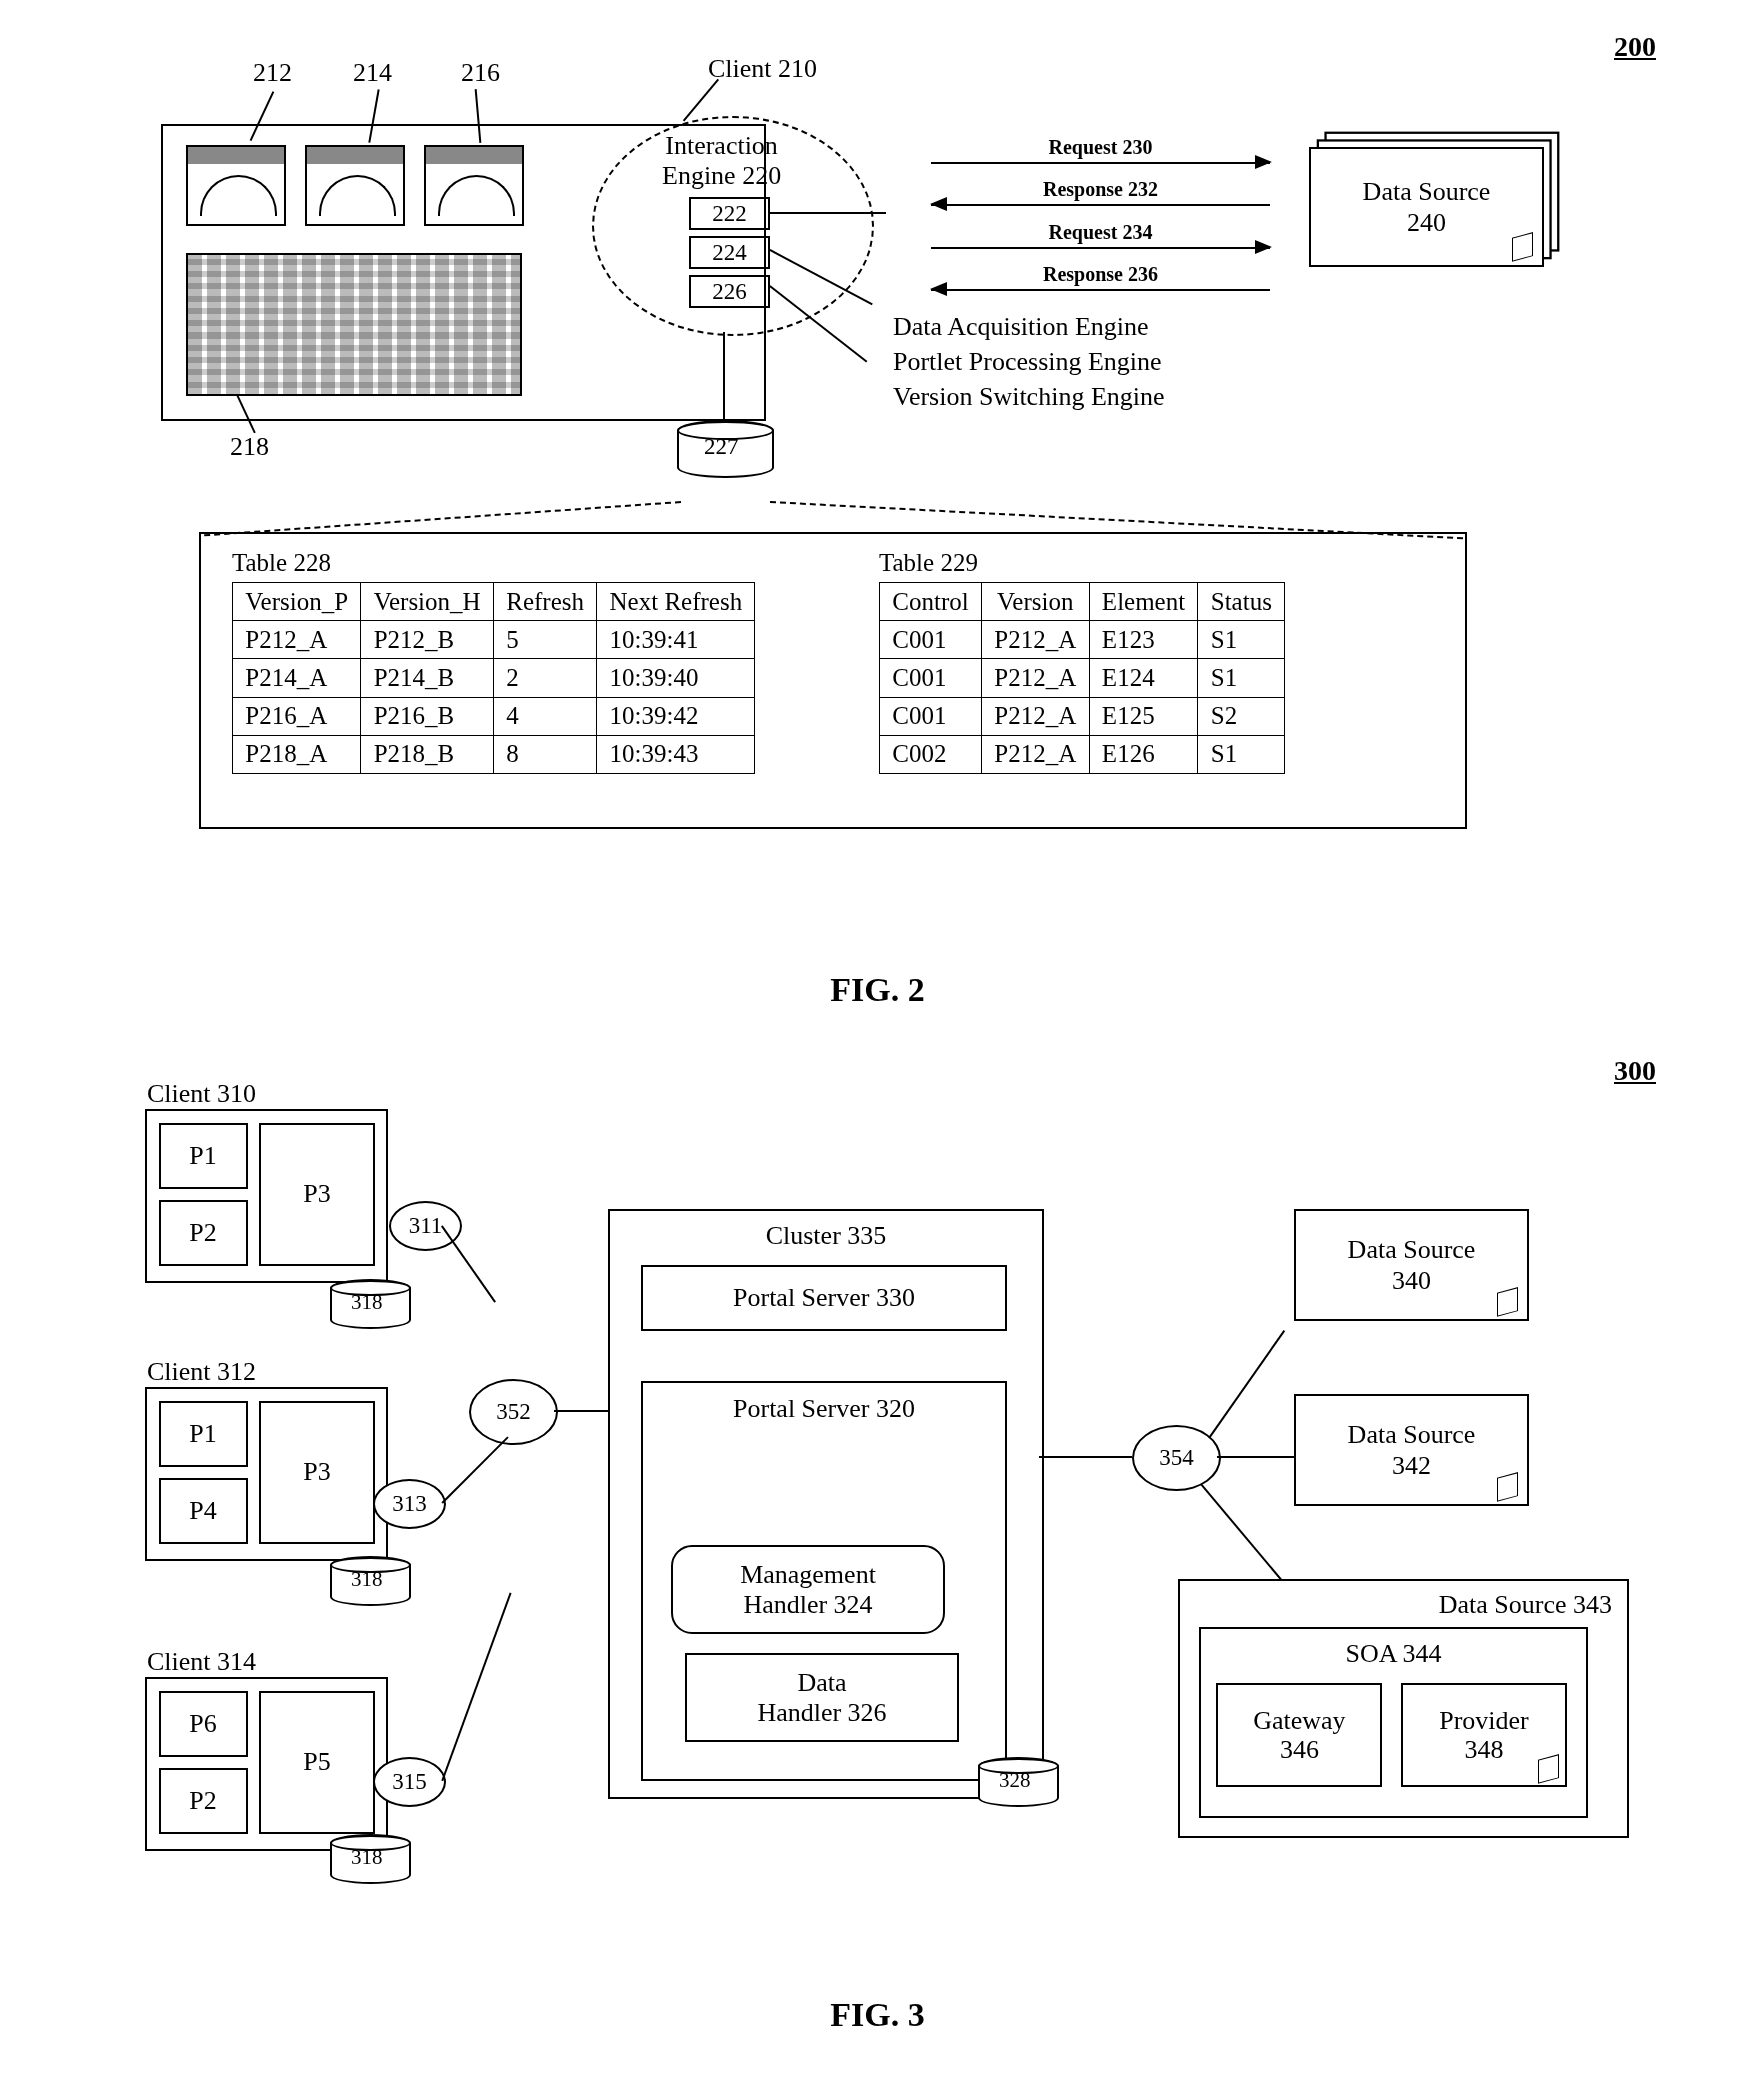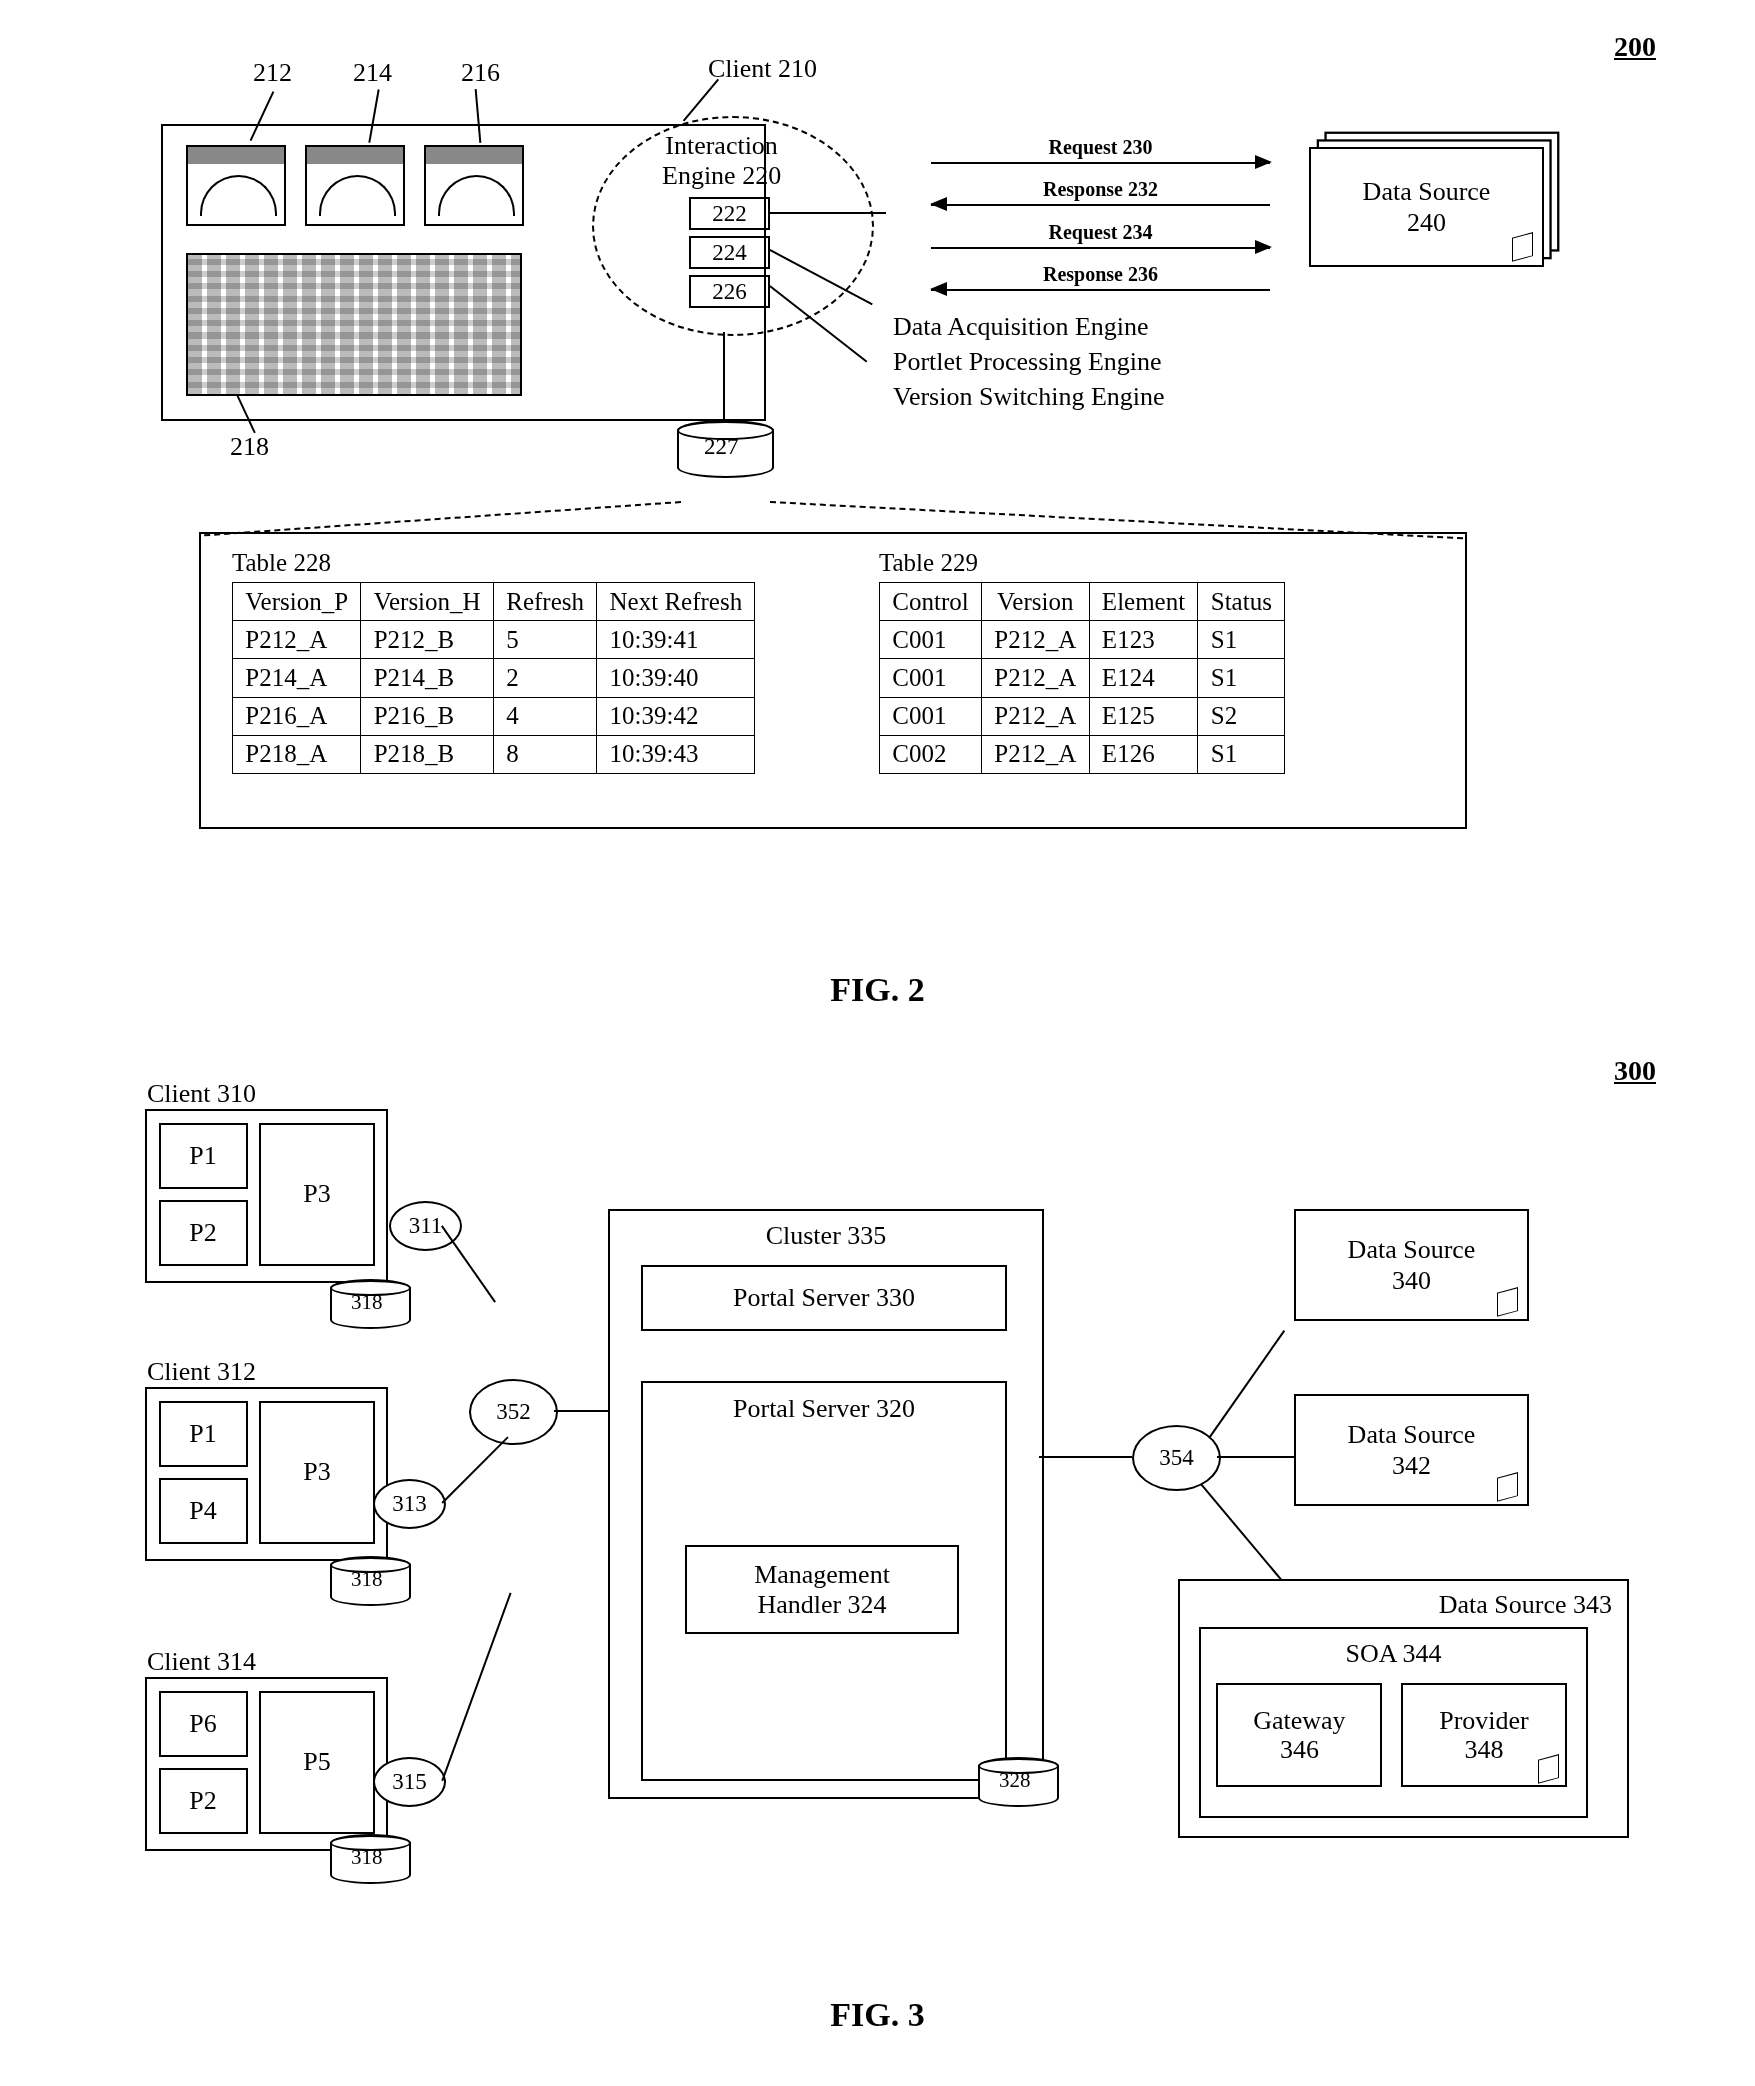--- a/index.html
+++ b/index.html
@@ -481,23 +481,27 @@
   <div class="conn" style="left:374px; top:447px; width:93px; transform:rotate(-45deg); transform-origin:left;"></div>
   <div class="conn" style="left:374px; top:725px; width:200px; transform:rotate(-70deg); transform-origin:left;"></div>
   <div class="conn" style="left:486px; top:355px; width:54px;"></div>
 
   <div class="cluster" style="left:540px; top:154px; width:432px; height:586px;">
     <div class="title">Cluster 335</div>
     <div class="inner-box" style="left:31px; top:54px; width:362px; height:62px;">Portal Server 330</div>
 
     <div class="inner-box" style="left:31px; top:170px; width:362px; height:385px; justify-content:flex-start; padding-top:10.8px;">
       <div>Portal Server 320</div>
-      <div class="inner-box" style="left:42px; top:162px; width:270px; height:85px;">
+      <div class="inner-box" style="left:28px; top:162px; width:270px; height:85px;border-radius:21px;">
         <div>Management</div>
             <div>Handler 324</div>
+      </div>
+      <div class="inner-box" style="left:42px; top:270px; width:270px; height:85px;">
+        <div>Data</div>
+            <div>Handler 326</div>
       </div>
     </div>
   </div>
 
   <div class="db-small" style="left:910px; top:702px;">
     <div class="db-shape"></div>
         <div class="db-small-label">328</div>
   </div>
 
   <div class="cloud" style="left:1064px; top:370px; width:85px; height:62px;">354</div>

